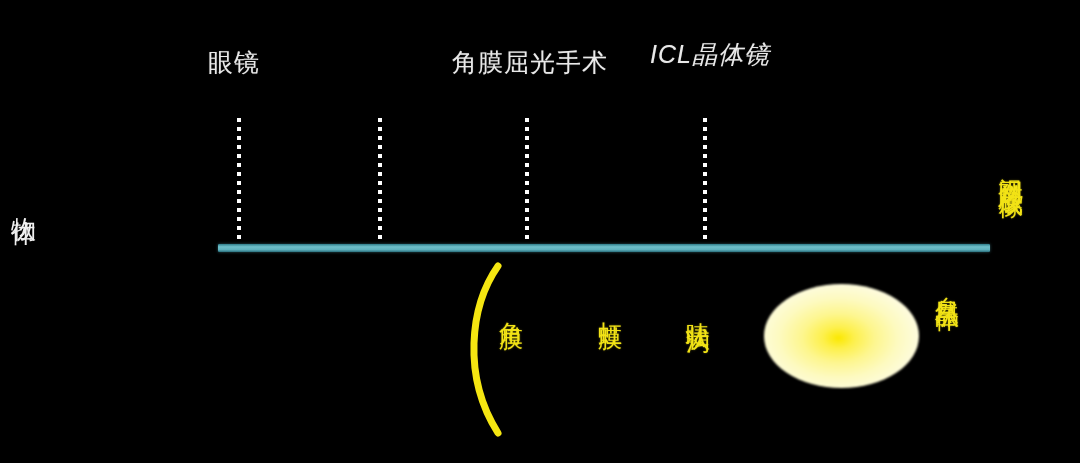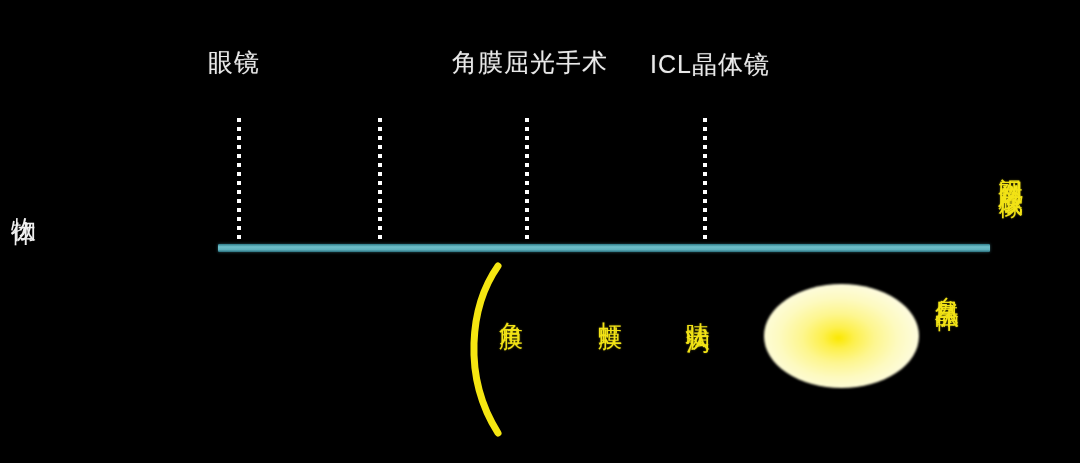--- a/index.html
+++ b/index.html
@@ -93,21 +93,21 @@
 </head>
 <body>
 
 <div id="stage">
 
   <div class="lbl lbl-top" style="left:208px; top:50px;">眼镜</div>
 
 
   <div class="lbl lbl-top" style="left:452px; top:50px;">角膜屈光手术</div>
 
-  <div class="lbl lbl-top" style="left:650px; top:52px;">ICL晶体镜</div>
+  <div class="lbl lbl-top" style="left:650px; top:42px;font-style:italic;">ICL晶体镜</div>
 
   <div class="ray" style="left:237px; top:118px; height:128px;"></div>
   <div class="ray" style="left:378px; top:118px; height:128px;"></div>
   <div class="ray" style="left:525px; top:118px; height:128px;"></div>
   <div class="ray" style="left:703px; top:118px; height:128px;"></div>
 
   <div class="lbl lbl-vert lbl-white-vert" style="left:10px; top:198px;">物体</div>
 
   <div id="axis-line" style="left:218px; top:244px; width:772px; height:8px;"></div>
 

